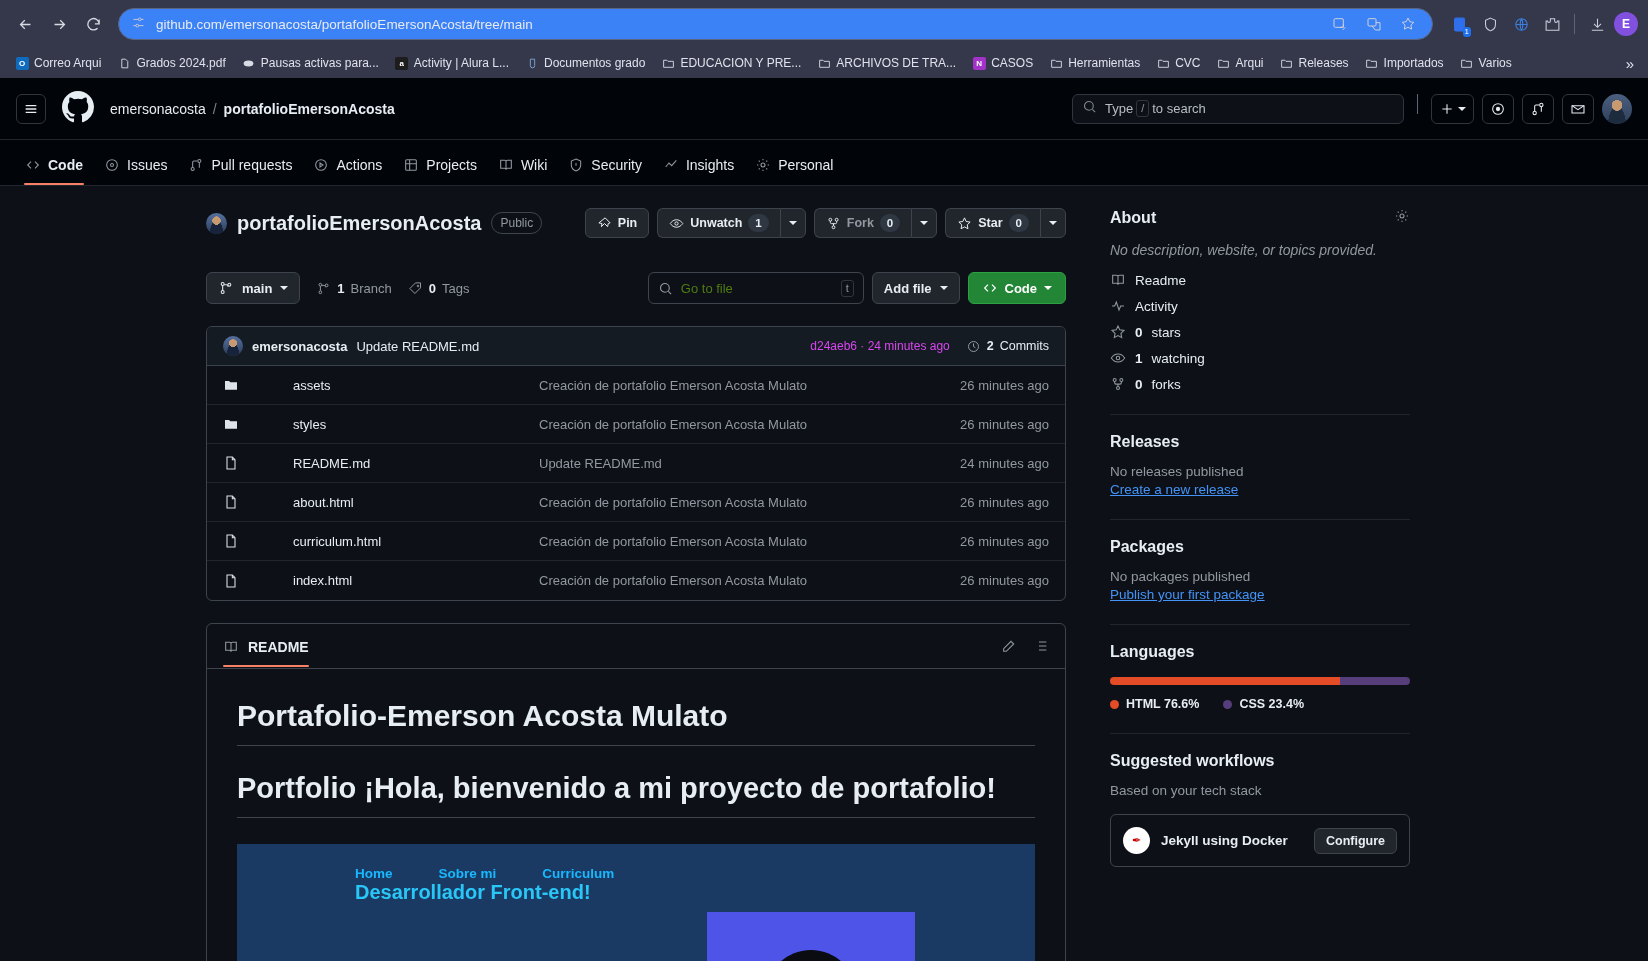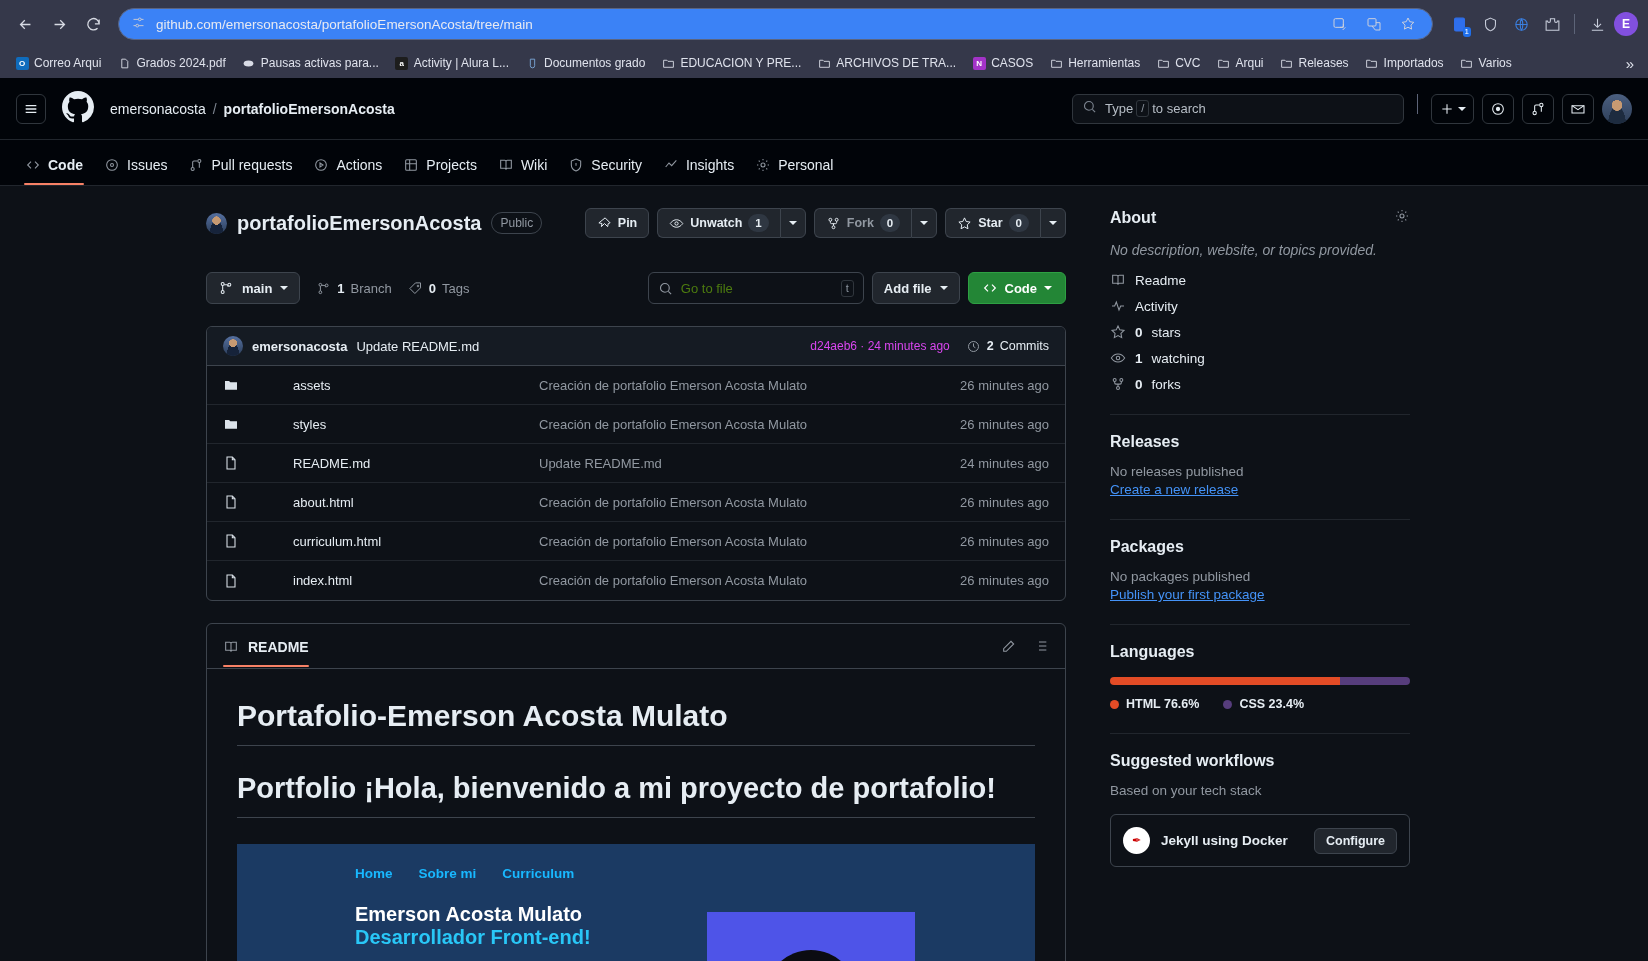--- a/index.html
+++ b/index.html
@@ -236,21 +236,21 @@
   .readme-body { padding: 30px; }
   .md-h1 {
     font-size: 30px; font-weight: bold; color: #e6edf3;
     padding-bottom: 12px; border-bottom: 1px solid #3d444d; margin-bottom: 26px;
   }
   .md-h1.second { font-size: 29px; }
   .preview {
     background: #1b3a63; height: 140px; padding: 22px 0 0 118px;
     position: relative; overflow: hidden;
   }
-  .pv-nav { display: flex; gap: 26px; font-size: 13.5px; font-weight: bold; color: #18b8ff; }
+  .pv-nav { display: flex; gap: 46px; font-size: 13.5px; font-weight: bold; color: #18b8ff; }
   .pv-name { margin-top: 22px; font-size: 20px; font-weight: bold; color: #fff; }
   .pv-role { font-size: 20px; font-weight: bold; color: #29c7f7; }
   .pv-photo {
     position: absolute; right: 120px; top: 68px; width: 208px; height: 90px;
     background: #4e54e8; overflow: hidden;
   }
   .pv-photo .head {
     position:absolute; left: 50%; top: 38px; transform: translateX(-50%);
     width: 92px; height: 92px; border-radius: 46px 46px 18px 18px; background: #0b0c12;
   }
@@ -826,21 +826,20 @@
       <div class="readme-hr"></div>
       <div class="readme-body">
         <div class="md-h1">Portafolio-Emerson Acosta Mulato</div>
         <div class="md-h1 second">Portfolio ¡Hola, bienvenido a mi proyecto de portafolio!</div>
         <div class="preview">
           <div class="pv-nav">
             <span>Home</span>
             <span>Sobre mi</span>
             <span>Curriculum</span>
           </div>
-          <div class="pv-name">Emerson Acosta Mulato</div>
           <div class="pv-role">Desarrollador Front-end!</div>
           <div class="pv-photo">
               <div class="head"></div>
             </div>
         </div>
       </div>
     </div>
   </div>
 
   <div class="side-col">

